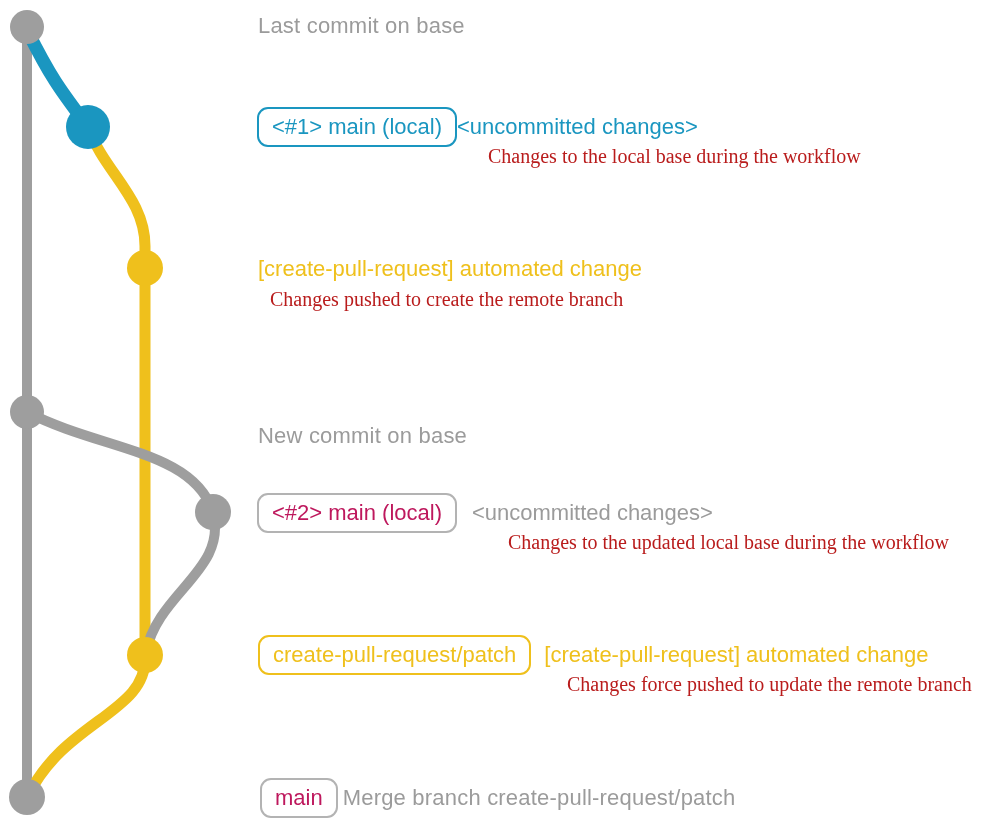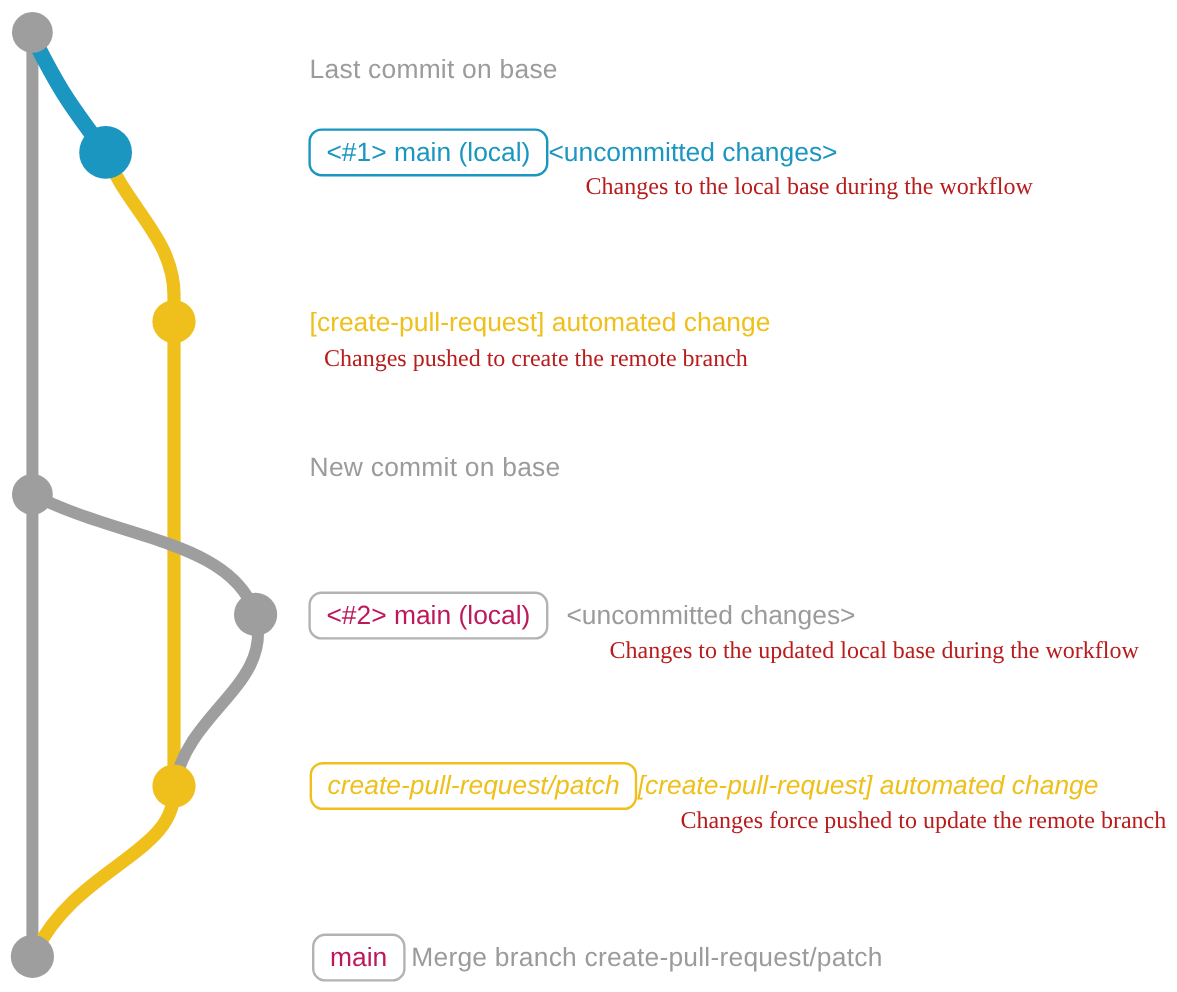--- a/index.html
+++ b/index.html
@@ -54,40 +54,40 @@
 
     <circle cx="27" cy="27" r="17" fill="#9e9e9e"></circle>
     <circle cx="88" cy="127" r="22" fill="#1a96c0"></circle>
     <circle cx="145" cy="268" r="18" fill="#efc01c"></circle>
     <circle cx="27" cy="412" r="17" fill="#9e9e9e"></circle>
     <circle cx="213" cy="512" r="18" fill="#9e9e9e"></circle>
     <circle cx="145" cy="655" r="18" fill="#efc01c"></circle>
     <circle cx="27" cy="797" r="18" fill="#9e9e9e"></circle>
   </svg>
 
-  <div class="abs gray-label" style="left:258px;top:13px;margin-top:32px;">Last commit on base</div>
+  <div class="abs gray-label" style="left:258px;top:13px;">Last commit on base</div>
 
   <div class="abs row" style="left:257px;top:106px;height:42px;">
     <span class="badge blue">&lt;#1&gt; main (local)</span>
     <span class="note blue">&lt;uncommitted changes&gt;</span>
   </div>
   <div class="abs desc" style="left:488px;top:145px;">Changes to the local base during the workflow</div>
 
   <div class="abs heading-yellow" style="left:258px;top:256px;">[create-pull-request] automated change</div>
   <div class="abs desc" style="left:270px;top:288px;">Changes pushed to create the remote branch</div>
 
-  <div class="abs gray-label" style="left:258px;top:377px;text-align:center;">New commit on base</div>
+  <div class="abs gray-label" style="left:258px;top:423px;text-align:center;">New commit on base</div>
 
   <div class="abs row" style="left:257px;top:492px;height:42px;gap:15px;">
     <span class="badge gray">&lt;#2&gt; main (local)</span>
     <span class="note gray">&lt;uncommitted changes&gt;</span>
   </div>
   <div class="abs desc" style="left:508px;top:531px;">Changes to the updated local base during the workflow</div>
 
-  <div class="abs row" style="left:258px;top:634px;height:42px;font-style:italic;">
+  <div class="abs row" style="left:258px;top:634px;height:42px;gap:13px;">
     <span class="badge yellow">create-pull-request/patch</span>
     <span class="heading-yellow">[create-pull-request] automated change</span>
   </div>
   <div class="abs desc" style="left:567px;top:673px;">Changes force pushed to update the remote branch</div>
 
   <div class="abs row" style="left:260px;top:777px;height:42px;gap:5px;">
     <span class="badge gray">main</span>
     <span class="gray-label">Merge branch create-pull-request/patch</span>
   </div>
 

